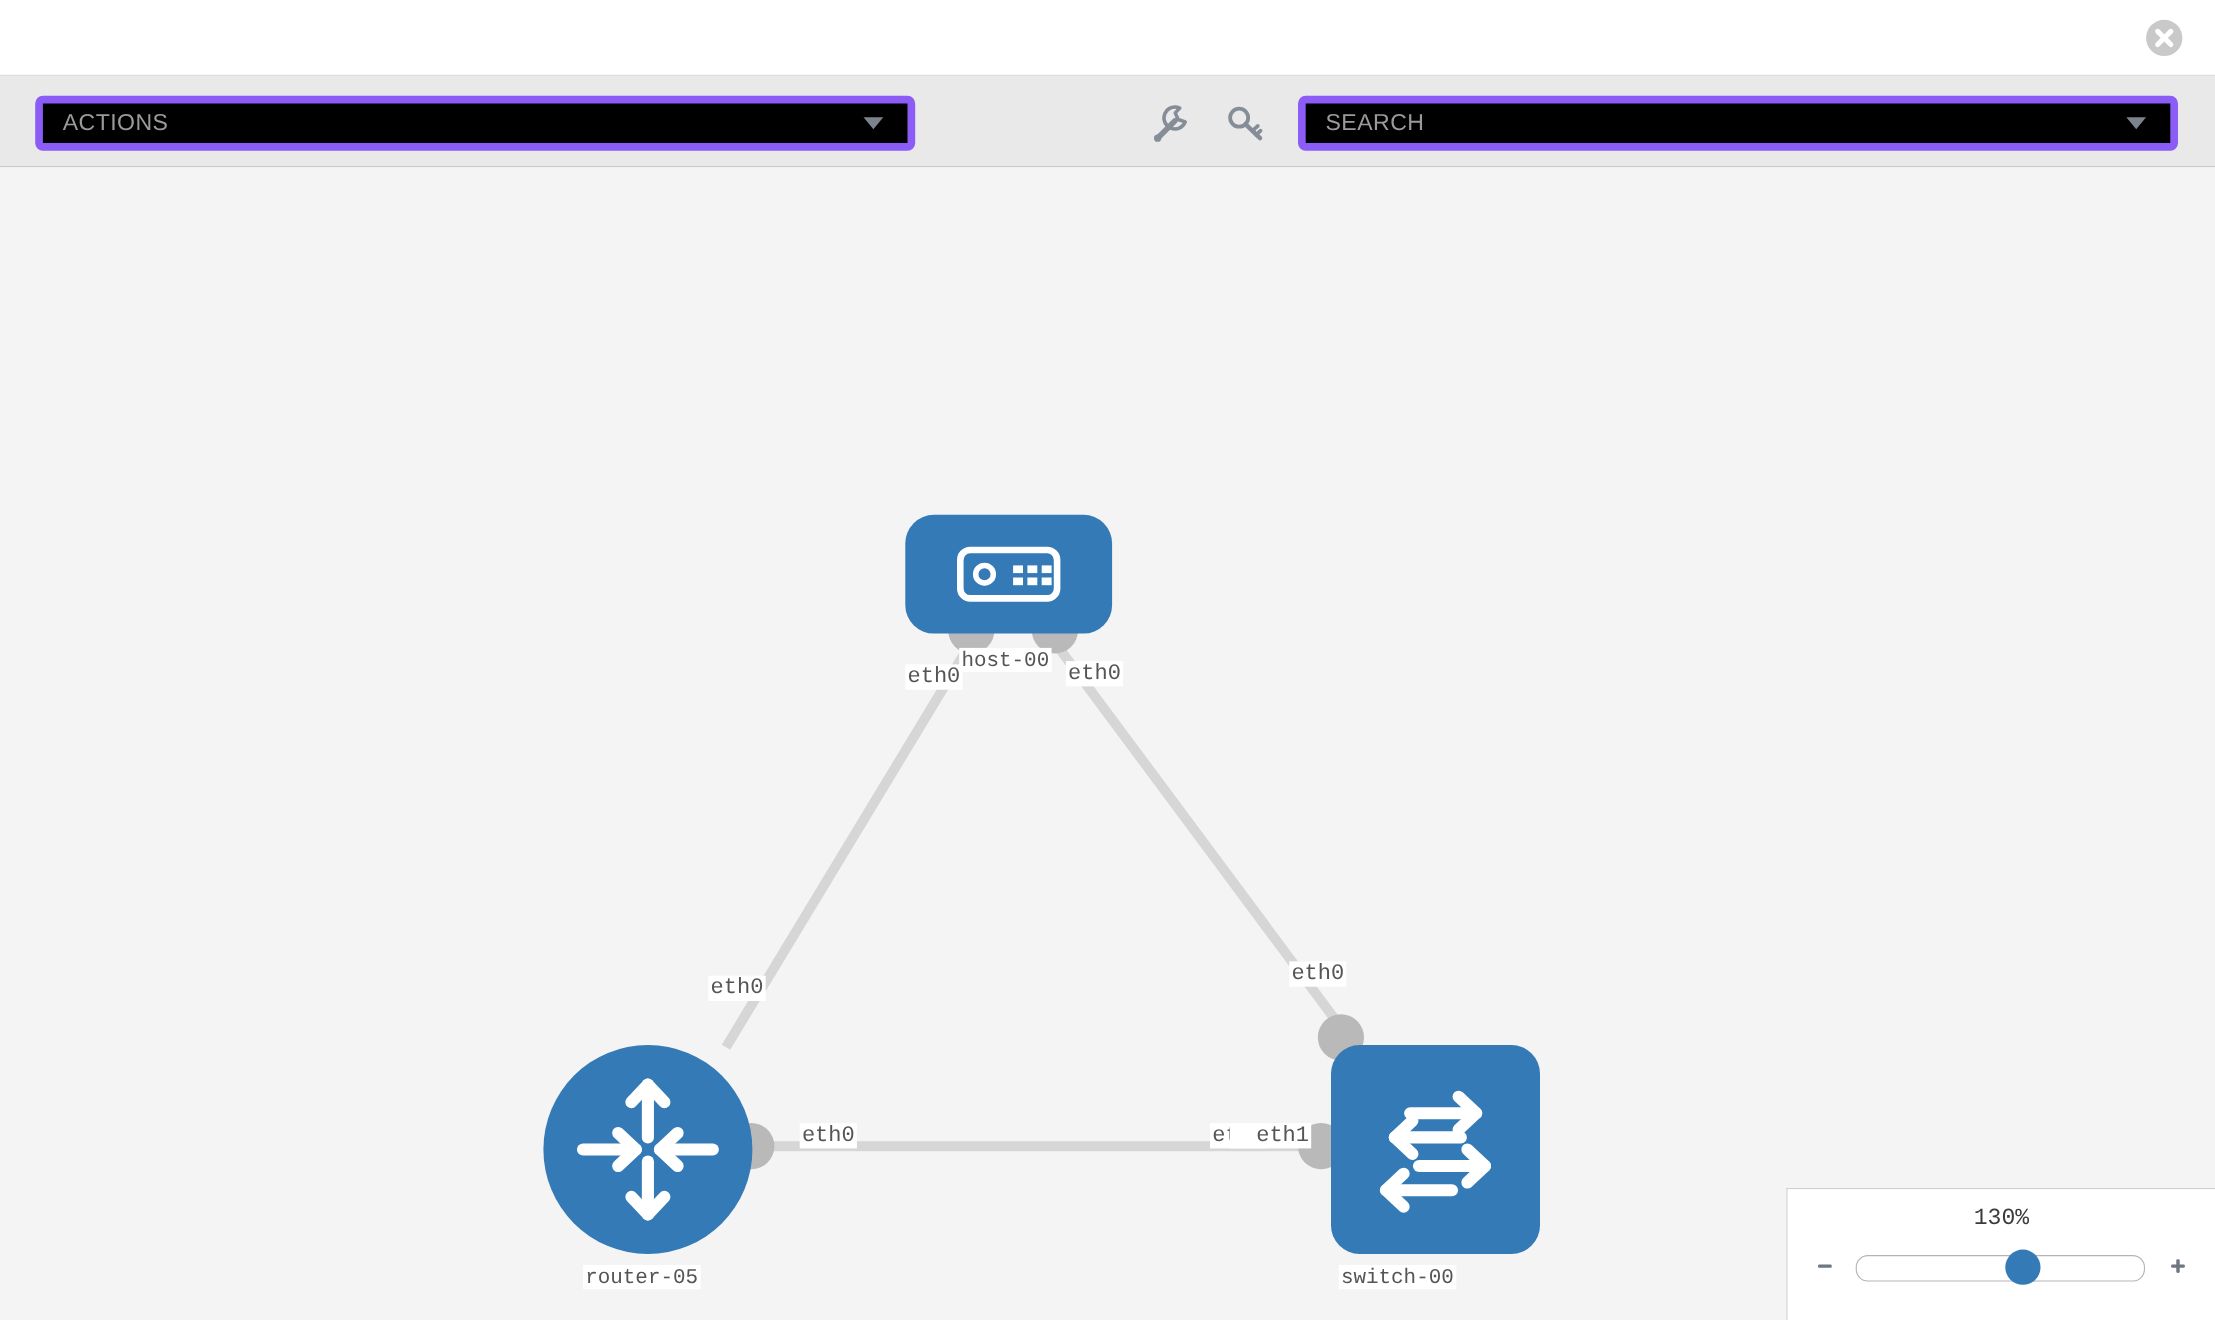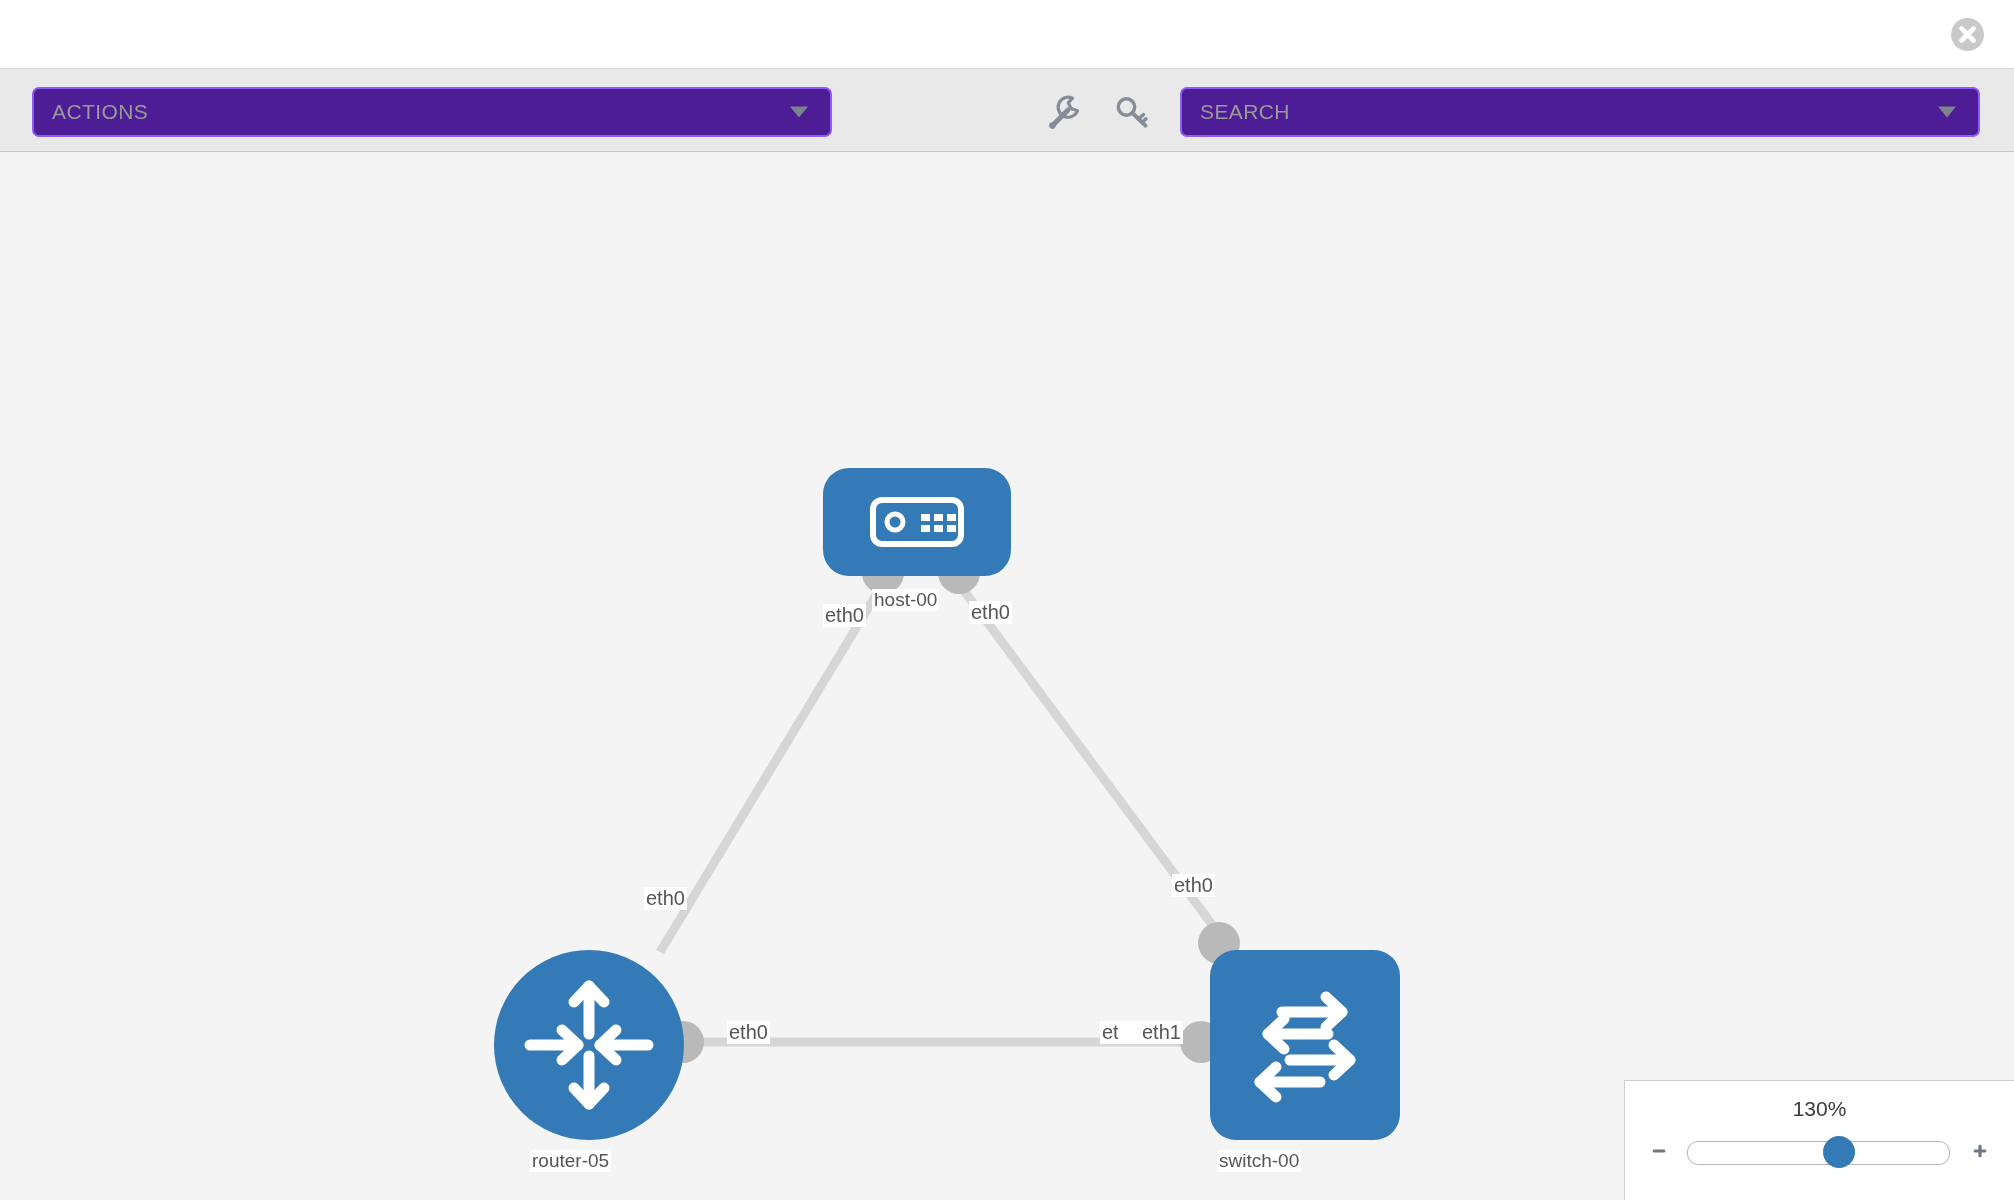--- a/index.html
+++ b/index.html
@@ -50,22 +50,22 @@
   
   .toolbar {
     position: relative;
     height: 83px;
     background: #e9e9e9;
     border-bottom: 1px solid #c6c6c6;
     box-sizing: border-box;
   }
   .select-box {
     position: absolute;
-    background: #4c1d95;
-    border: 2px solid #8b5cf6;
+    background: #000000;
+    border: 7px solid #8b5cf6;
     border-radius: 7px;
     box-sizing: border-box;
     cursor: pointer;
     text-decoration: underline;
   }
   .select-box .sel-label {
     position: absolute;
     left: 18px;
     top: 50%;
     transform: translateY(-50%);
@@ -100,20 +100,21 @@
   #key-tool    { left: 1113px; }
   .tool-icon svg { display: block; width: 100%; height: 100%; }
 
   
   .topology-canvas {
     position: relative;
     width: 2014px;
     height: 1048px;
     background: #f4f4f4;
     overflow: hidden;
+    font-family: Liberation Mono, monospace;
   }
   .topology-canvas > svg.links {
     position: absolute;
     left: 0; top: 0;
     width: 2014px;
     height: 1048px;
   }
 
   
   .nub {

